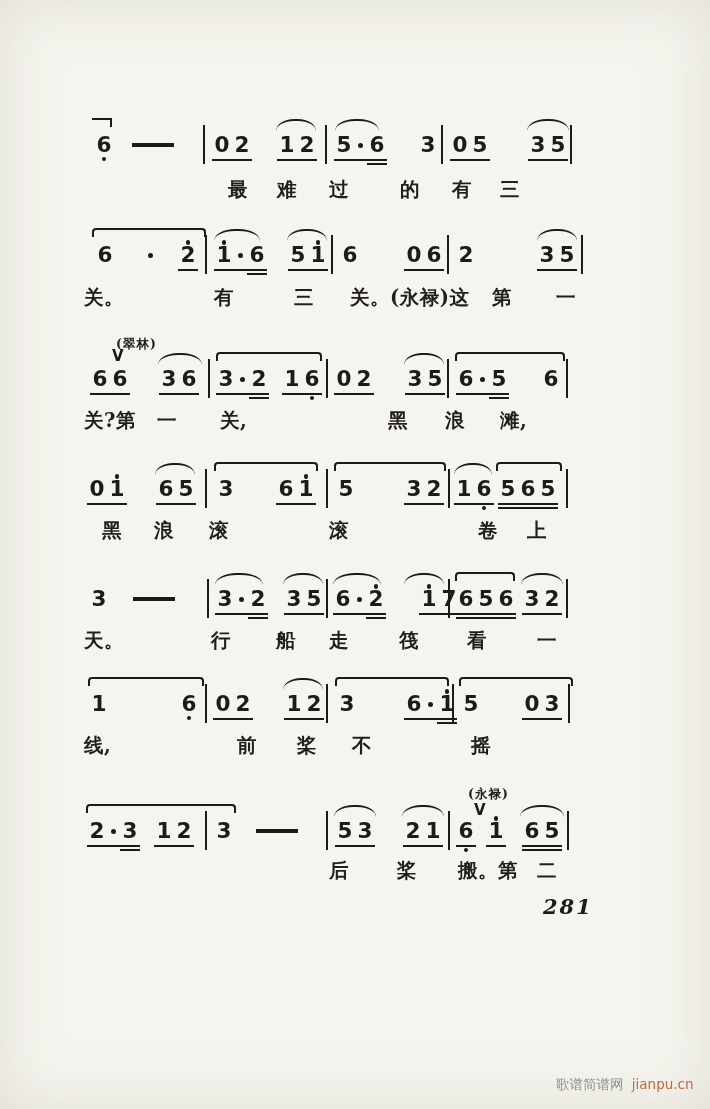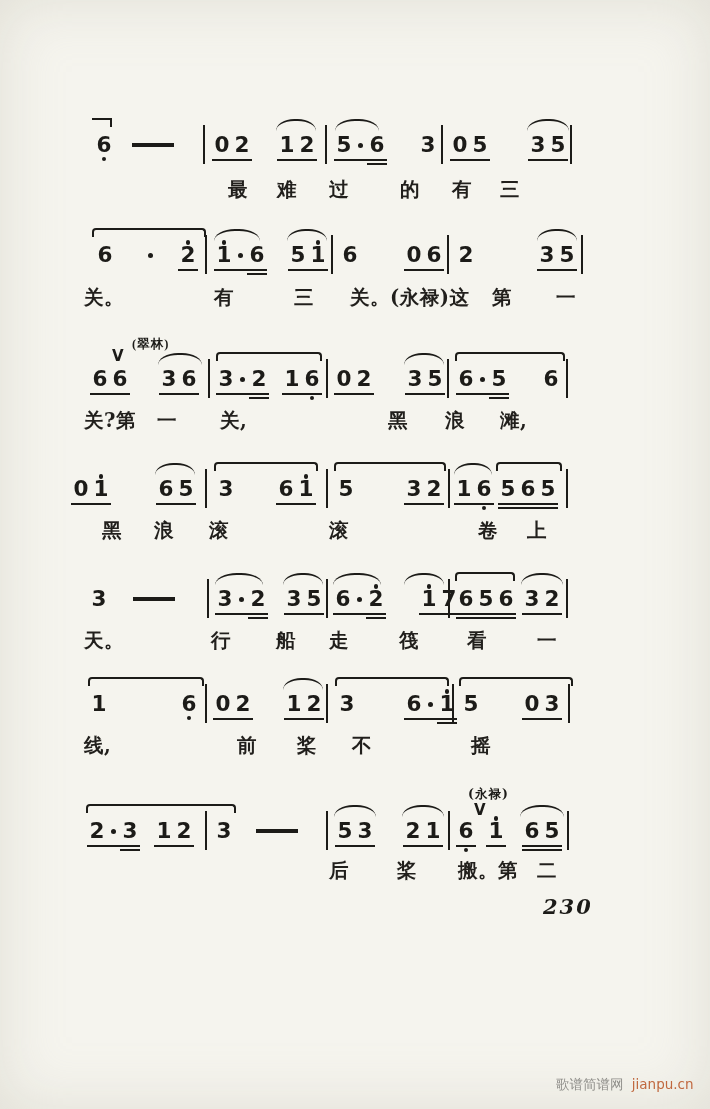--- a/index.html
+++ b/index.html
@@ -89,21 +89,21 @@
       </div>
       <div class="lyrow" style="top: 284px;">
         <span class="lyr" style="left: 84px;">关。</span>
         <span class="lyr" style="left: 214px;">有</span>
         <span class="lyr" style="left: 294px;">三</span>
         <span class="lyr" style="left: 350px;">关。(永禄)这</span>
         <span class="lyr" style="left: 492px;">第</span>
         <span class="lyr" style="left: 556px;">一</span>
       </div>
       <div class="line" style="top: 366px;">
-        <div class="ann" style="left: 132px; top: -30px; font-family: Liberation Serif, serif;">(翠林)</div>
+        <div class="ann" style="left: 116px; top: -30px;">(翠林)</div>
         <div class="breath" style="left: 112px; top: -17px;">V</div>
         <div class="ng" style="left: 90px; width: 40px;"><span class="ch">6</span><span class="ch">6</span><i class="ul" style="top: 27px; left: 0px; width: 40px;"></i></div>
         <div class="slur arc" style="left: 158px; width: 44px;"></div>
         <div class="ng" style="left: 159px; width: 40px;"><span class="ch">3</span><span class="ch">6</span><i class="ul" style="top: 27px; left: 0px; width: 40px;"></i></div>
         <div class="bar" style="left: 208px;"></div>
         <div class="slur br" style="left: 216px; width: 102px;"></div>
         <div class="ng" style="left: 216px; width: 53px;"><span class="ch">3</span><span class="ch sep"><i></i></span><span class="ch">2</span><i class="ul" style="top: 27px; left: 0px; width: 53px;"></i><i class="ul" style="top: 31px; left: 33px; width: 20px;"></i></div>
         <div class="ng" style="left: 282px; width: 40px;"><span class="ch">1</span><span class="ch">6<i class="od lo" style="bottom: -8px;"></i></span><i class="ul" style="top: 27px; left: 0px; width: 40px;"></i></div>
         <div class="bar" style="left: 326px;"></div>
         <div class="ng" style="left: 334px; width: 40px;"><span class="ch">0</span><span class="ch">2</span><i class="ul" style="top: 27px; left: 0px; width: 40px;"></i></div>
@@ -117,21 +117,21 @@
       </div>
       <div class="lyrow" style="top: 407px;">
         <span class="lyr" style="left: 84px;">关?第</span>
         <span class="lyr" style="left: 157px;">一</span>
         <span class="lyr" style="left: 220px;">关,</span>
         <span class="lyr" style="left: 388px;">黑</span>
         <span class="lyr" style="left: 445px;">浪</span>
         <span class="lyr" style="left: 500px;">滩,</span>
       </div>
       <div class="line" style="top: 476px;">
-        <div class="ng" style="left: 71px; width: 40px;"><span class="ch">0</span><span class="ch">1<i class="od hi"></i></span><i class="ul" style="top: 27px; left: 0px; width: 40px;"></i></div>
+        <div class="ng" style="left: 87px; width: 40px;"><span class="ch">0</span><span class="ch">1<i class="od hi"></i></span><i class="ul" style="top: 27px; left: 0px; width: 40px;"></i></div>
         <div class="slur arc" style="left: 155px; width: 40px;"></div>
         <div class="ng" style="left: 156px; width: 40px;"><span class="ch">6</span><span class="ch">5</span><i class="ul" style="top: 27px; left: 0px; width: 40px;"></i></div>
         <div class="bar" style="left: 205px;"></div>
         <div class="slur br" style="left: 214px; width: 100px;"></div>
         <div class="ng" style="left: 216px; width: 20px;"><span class="ch">3</span></div>
         <div class="ng" style="left: 276px; width: 40px;"><span class="ch">6</span><span class="ch">1<i class="od hi"></i></span><i class="ul" style="top: 27px; left: 0px; width: 40px;"></i></div>
         <div class="bar" style="left: 326px;"></div>
         <div class="slur br" style="left: 334px; width: 108px;"></div>
         <div class="ng" style="left: 336px; width: 20px;"><span class="ch">5</span></div>
         <div class="ng" style="left: 404px; width: 40px;"><span class="ch">3</span><span class="ch">2</span><i class="ul" style="top: 27px; left: 0px; width: 40px;"></i></div>
@@ -225,18 +225,18 @@
         <div class="ng" style="left: 522px; width: 40px;"><span class="ch">6</span><span class="ch">5</span><i class="ul" style="top: 27px; left: 0px; width: 40px;"></i><i class="ul" style="top: 31px; left: 0px; width: 40px;"></i></div>
         <div class="bar" style="left: 567px;"></div>
       </div>
       <div class="lyrow" style="top: 857px;">
         <span class="lyr" style="left: 329px;">后</span>
         <span class="lyr" style="left: 397px;">桨</span>
         <span class="lyr" style="left: 458px;">搬。第</span>
         <span class="lyr" style="left: 537px;">二</span>
       </div>
     </div>
-  <div class="pagenum">230</div>
+  <div class="pagenum">281</div>
   <div class="wm">
     <span class="wm-site">歌谱简谱网</span>
     <span class="wm-url">jianpu.cn</span>
   </div>
 </div>
 
 </body></html>

